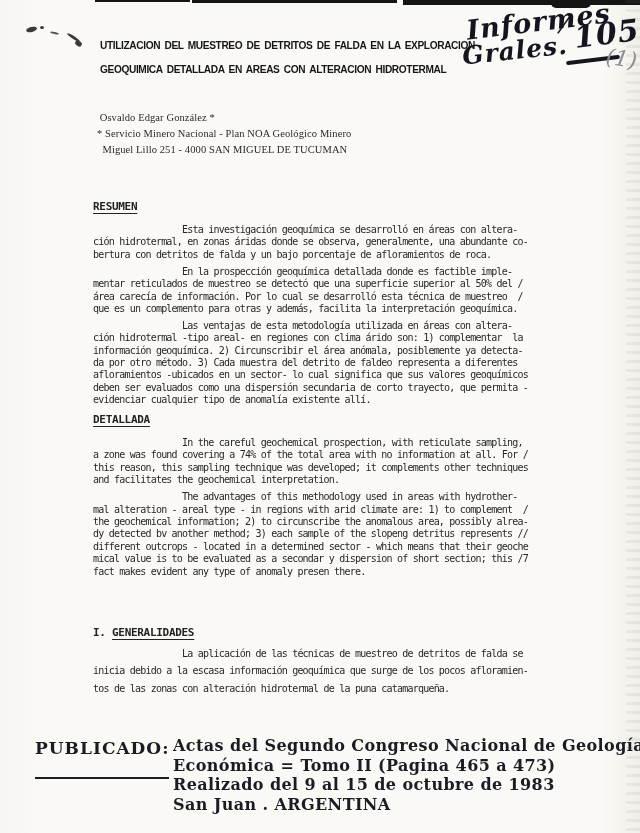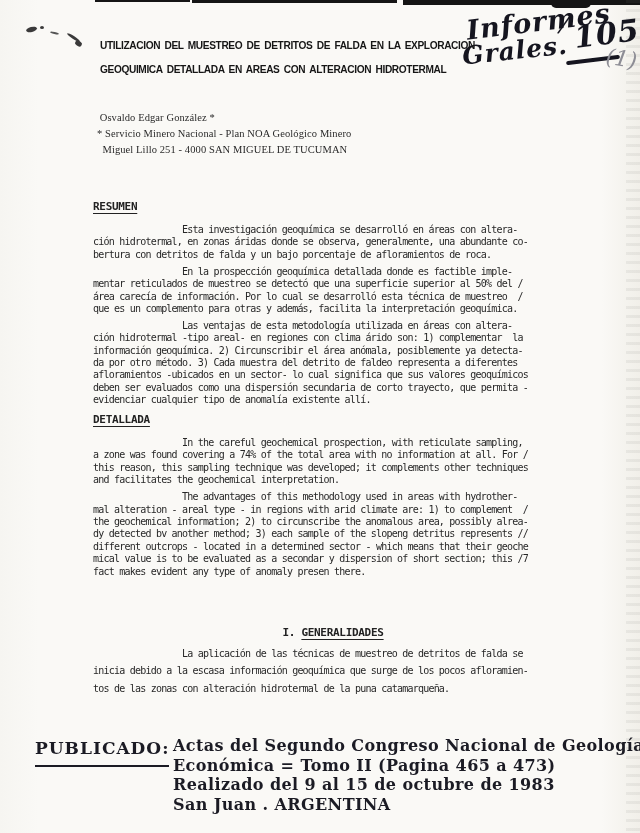--- a/index.html
+++ b/index.html
@@ -43,28 +43,28 @@
   .sec-resumen{top:200px;}
   .sec-abstract{top:413px;}
   .sec-general{top:626px;}
   .heading{
     font-family:"DejaVu Sans Mono","Liberation Mono",monospace;
     font-size:11px;font-weight:700;letter-spacing:-0.3px;color:#222;
     margin-bottom:11px;
   }
   .underlined{text-decoration:underline;text-decoration-thickness:1.2px;text-underline-offset:3px;}
   .para{margin-bottom:4.5px;}
-  .gen-heading{margin-bottom:6px;text-align:center;}
+  .gen-heading{margin-bottom:6px;}
   .gen-para{line-height:17.4px;margin-bottom:0;}
   
   .pub-label{
     position:absolute;left:35px;top:738px;
     font-family:"DejaVu Serif","Liberation Serif",serif;font-weight:700;
     font-size:17px;letter-spacing:1px;color:#1b1b24;
-    border-bottom:2.5px solid #1b1b24;padding-bottom:7px;
+    border-bottom:2.5px solid #1b1b24;padding-bottom:19px;
   }
   .pub-lines{
     position:absolute;left:173px;top:736px;
     font-family:"DejaVu Serif","Liberation Serif",serif;font-weight:700;
     font-size:16px;line-height:19.6px;letter-spacing:0.4px;color:#1b1b24;
     white-space:pre;
   }
   
   .hand{
     position:absolute;font-family:"DejaVu Serif",serif;font-style:italic;

